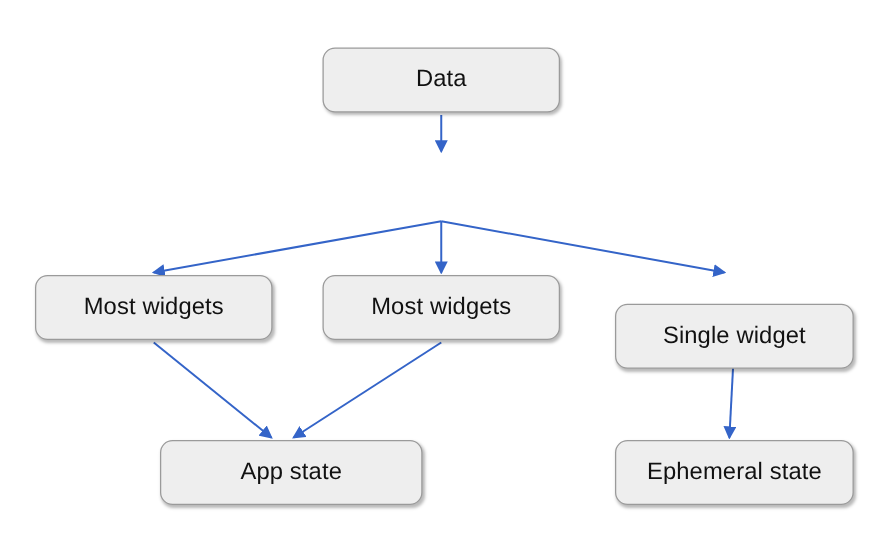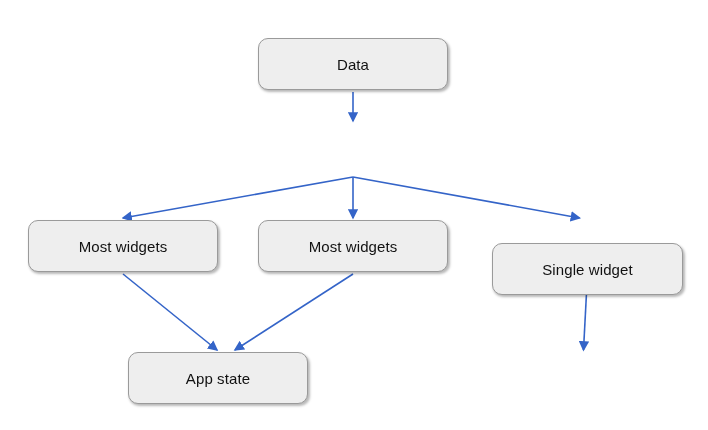--- a/index.html
+++ b/index.html
@@ -26,21 +26,21 @@
   .node {
     position: absolute;
     box-sizing: border-box;
     background: var(--node-fill, #eeeeee);
     border: 1.5px solid var(--node-border, #9a9a9a);
     border-radius: 10px;
     box-shadow: 1.5px 2px 2.5px rgba(0,0,0,0.28);
     display: flex;
     align-items: center;
     justify-content: center;
-    font-size: 15px;
+    font-size: 19px;
     color: var(--text-color, #111111);
     text-align: center;
     letter-spacing: 0.1px;
   }
 </style>
 </head>
 <body>
 
 <div class="canvas" style="--bg: #ffffff; --node-fill: #eeeeee; --node-border: #9a9a9a; --text-color: #111111;">
 
@@ -63,16 +63,17 @@
 
   <div class="node" style="left: 258px; top: 38px; width: 190px; height: 52px;">Data</div>
 
 
   <div class="node" style="left: 28px; top: 220px; width: 190px; height: 52px;">Most widgets</div>
 
   <div class="node" style="left: 258px; top: 220px; width: 190px; height: 52px;">Most widgets</div>
 
   <div class="node" style="left: 492px; top: 220px; width: 191px; height: 52px; margin-top: 23px;">Single widget</div>
 
-  <div class="node" style="left: 128px; top: 352px; width: 180px; height: 52px;">App state</div>
+  <div class="node" style="left: 128px; top: 352px; width: 210px; height: 52px;">App state</div>
 
+  <div class="node" style="left: 492px; top: 352px; width: 191px; height: 52px;">Ephemeral state</div>
 
 </div>
 
 </body></html>

